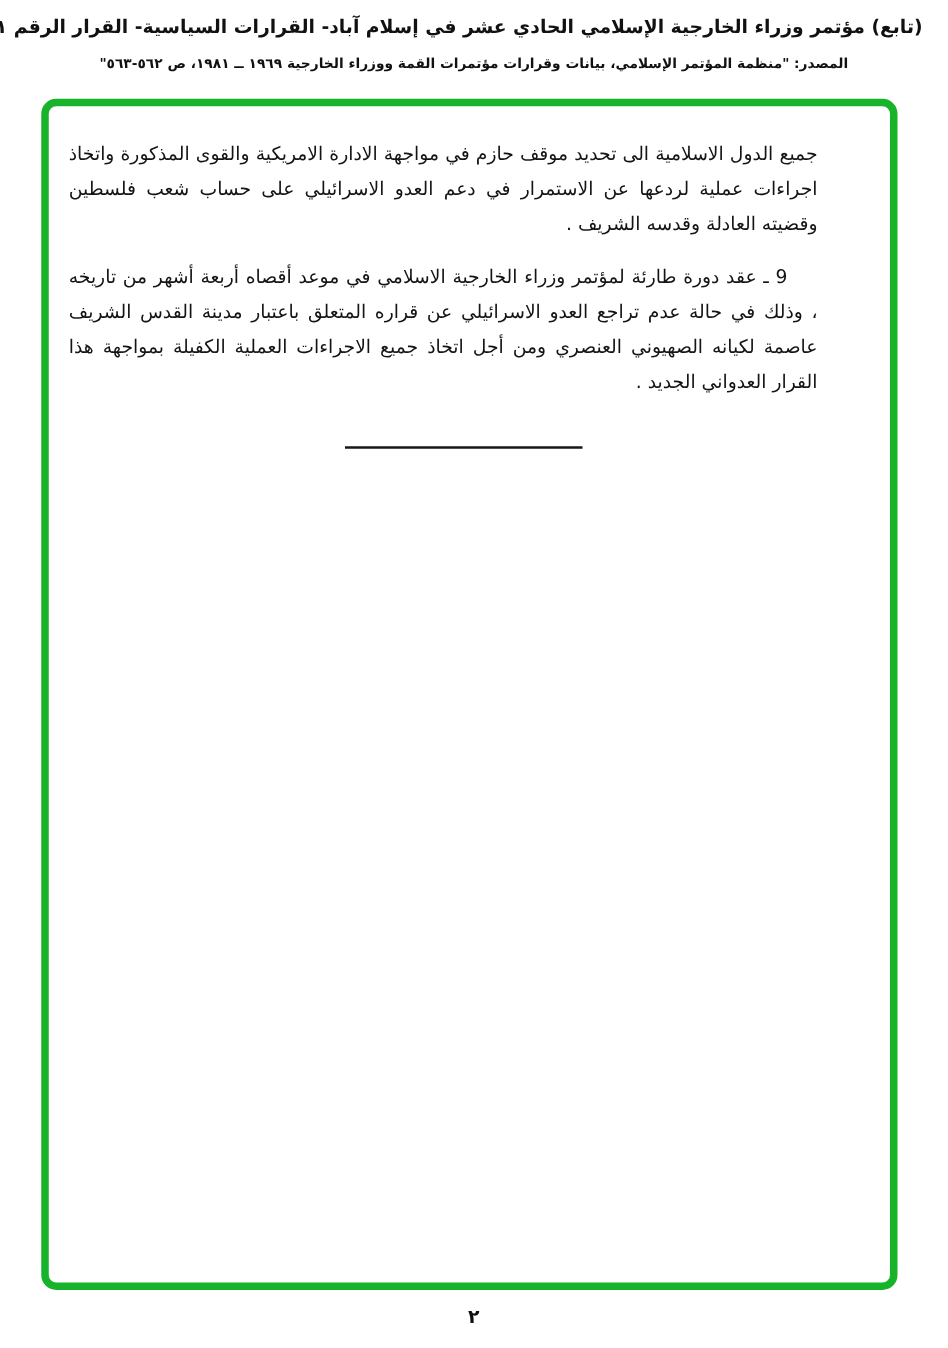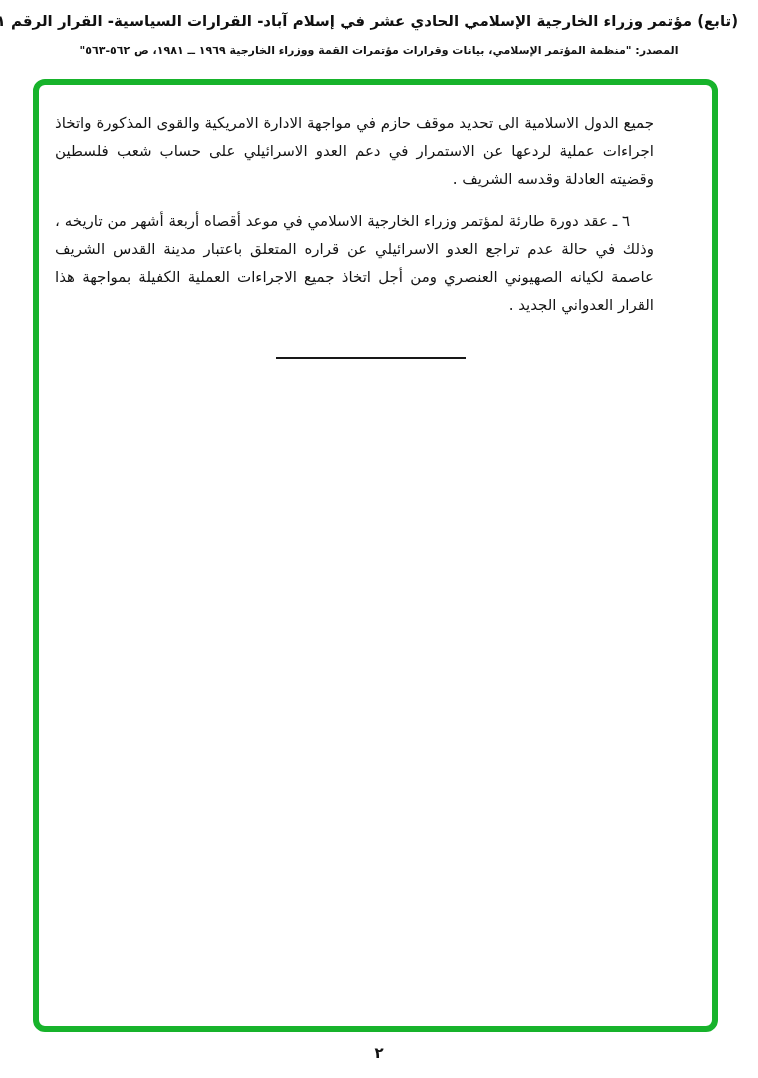--- a/index.html
+++ b/index.html
@@ -83,19 +83,19 @@
 <body>
 
 <div class="header-title">(تابع) مؤتمر وزراء الخارجية الإسلامي الحادي عشر في إسلام آباد- القرارات السياسية- القرار الرقم ٤/١١- س</div>
 
 <div class="header-source">المصدر: "منظمة المؤتمر الإسلامي، بيانات وقرارات مؤتمرات القمة ووزراء الخارجية ١٩٦٩ ــ ١٩٨١، ص ٥٦٢-٥٦٣"</div>
 
 <div class="green-box">
 
   <p>جميع الدول الاسلامية الى تحديد موقف حازم في مواجهة الادارة الامريكية والقوى المذكورة واتخاذ اجراءات عملية لردعها عن الاستمرار في دعم العدو الاسرائيلي على حساب شعب فلسطين وقضيته العادلة وقدسه الشريف .</p>
 
-  <p class="indented">٦ ـ عقد دورة طارئة لمؤتمر وزراء الخارجية الاسلامي في موعد أقصاه أربعة أشهر من تاريخه ، وذلك في حالة عدم تراجع العدو الاسرائيلي عن قراره المتعلق باعتبار مدينة القدس الشريف عاصمة لكيانه الصهيوني العنصري ومن أجل اتخاذ جميع الاجراءات العملية الكفيلة بمواجهة هذا القرار العدواني الجديد .</p>
+  <p class="indented">9 ـ عقد دورة طارئة لمؤتمر وزراء الخارجية الاسلامي في موعد أقصاه أربعة أشهر من تاريخه ، وذلك في حالة عدم تراجع العدو الاسرائيلي عن قراره المتعلق باعتبار مدينة القدس الشريف عاصمة لكيانه الصهيوني العنصري ومن أجل اتخاذ جميع الاجراءات العملية الكفيلة بمواجهة هذا القرار العدواني الجديد .</p>
 
 
   <div class="separator"></div>
 </div>
 
 <div class="page-number">٢</div>
 
 </body></html>

